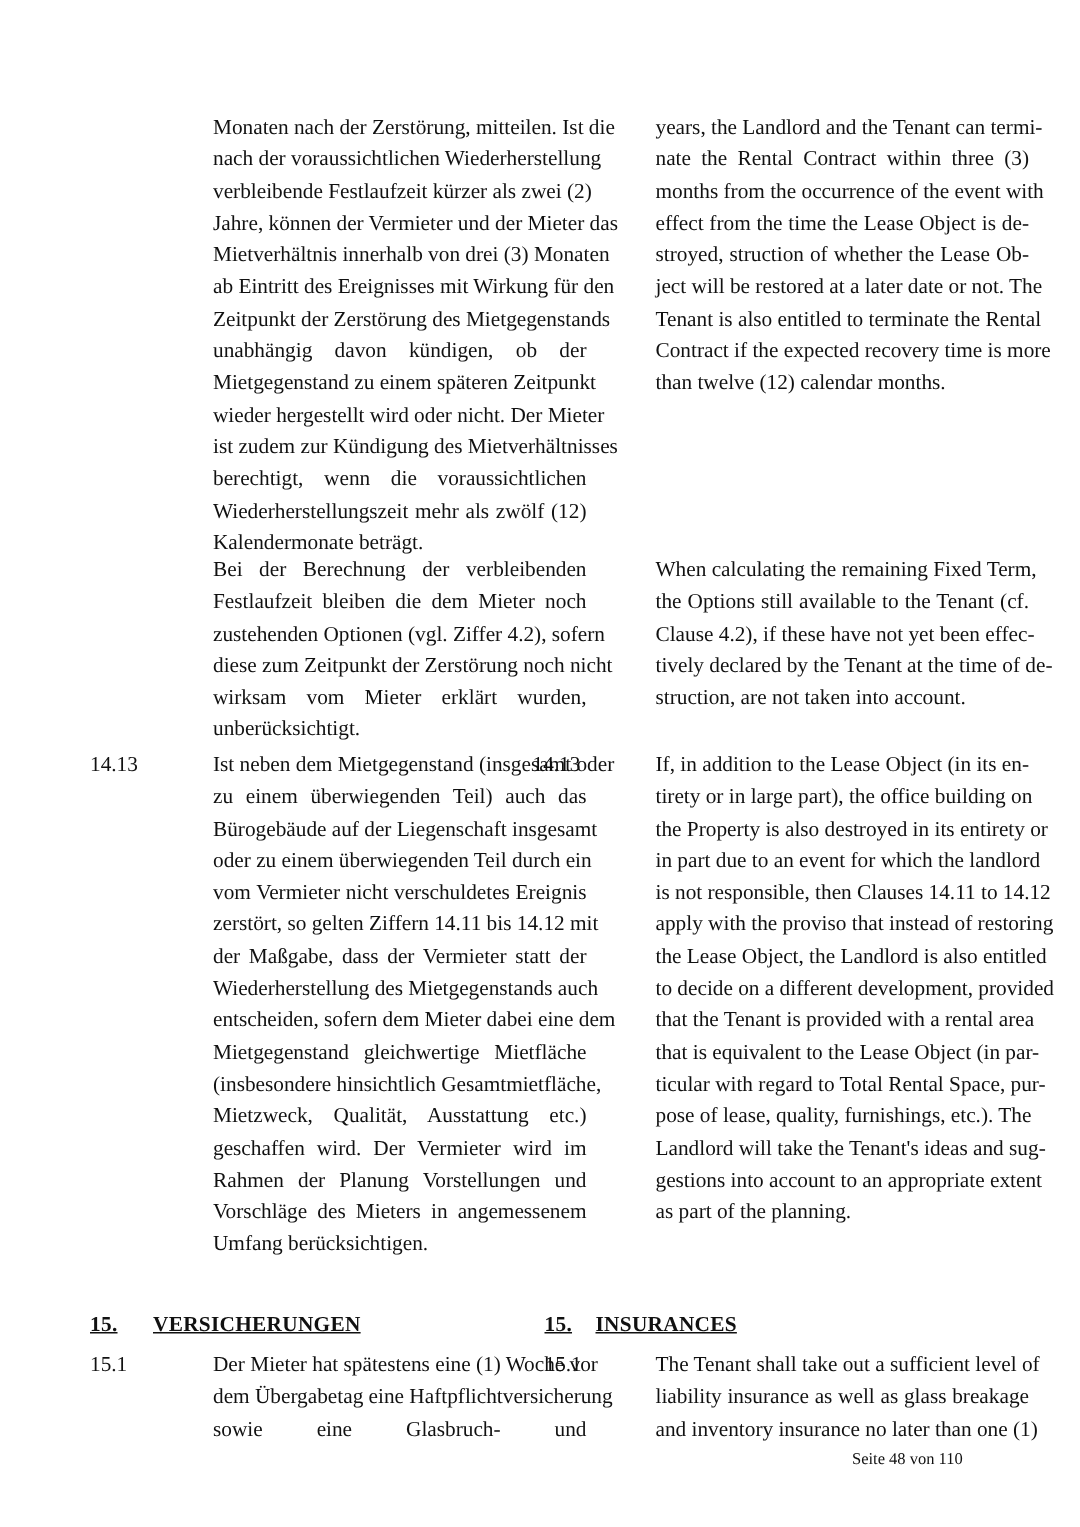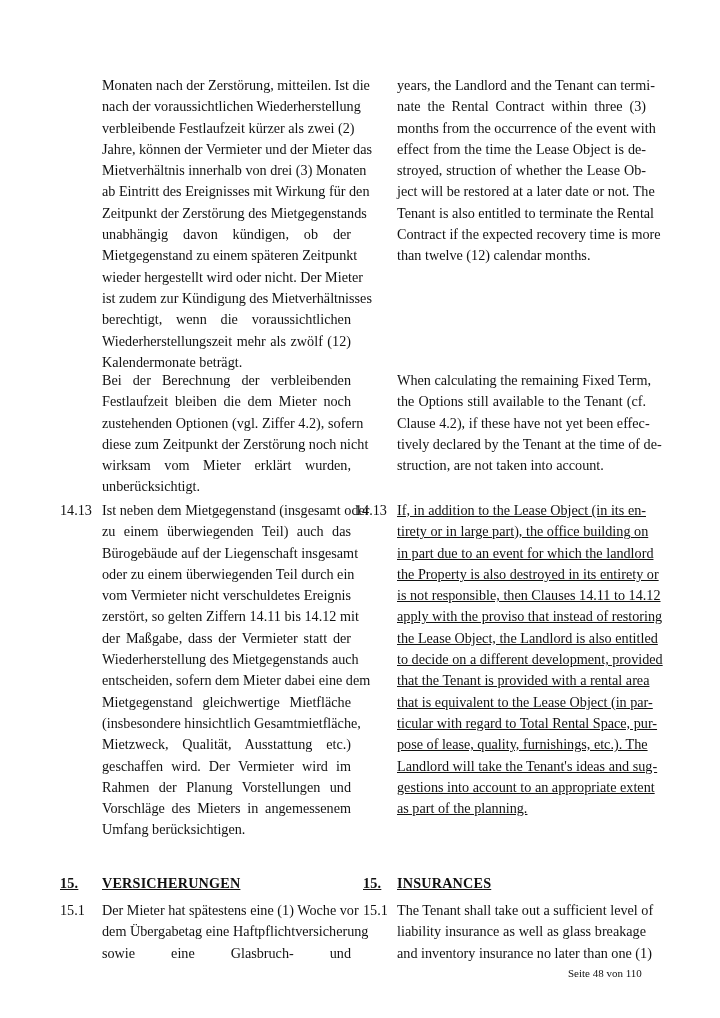--- a/index.html
+++ b/index.html
@@ -18,20 +18,21 @@
     }
     .col {
       position: absolute;
       line-height: 21.3px;
     }
     .left { left: 102px; width: 249px; }
     .right { left: 397px; width: 249px; }
     .block {
       position: absolute;
       text-align: justify;
+      margin-left: 40px;
     }
     .line {
       display: block;
       height: 21.3px;
       white-space: nowrap;
       text-align: justify;
       text-align-last: justify;
     }
     .line.last {
       text-align-last: left;
@@ -125,25 +126,25 @@
       <span class="line">Contract if the expected recovery time is more</span>
       <span class="line last">than twelve (12) calendar months.</span>
     </div>
   <div class="block" style="top:370px; width:249px;">
       <span class="line">When calculating the remaining Fixed Term,</span>
       <span class="line">the Options still available to the Tenant (cf.</span>
       <span class="line">Clause 4.2), if these have not yet been effec-</span>
       <span class="line">tively declared by the Tenant at the time of de-</span>
       <span class="line last">struction, are not taken into account.</span>
     </div>
-  <div class="block" style="top:500px; width:249px;text-decoration:underline;">
+  <div class="block" style="top:500px; width:249px;">
       <span class="line">If, in addition to the Lease Object (in its en-</span>
       <span class="line">tirety or in large part), the office building on</span>
+      <span class="line">the Property is also destroyed in its entirety or</span>
       <span class="line">in part due to an event for which the landlord</span>
-      <span class="line">the Property is also destroyed in its entirety or</span>
       <span class="line">is not responsible, then Clauses 14.11 to 14.12</span>
       <span class="line">apply with the proviso that instead of restoring</span>
       <span class="line">the Lease Object, the Landlord is also entitled</span>
       <span class="line">to decide on a different development, provided</span>
       <span class="line">that the Tenant is provided with a rental area</span>
       <span class="line">that is equivalent to the Lease Object (in par-</span>
       <span class="line">ticular with regard to Total Rental Space, pur-</span>
       <span class="line">pose of lease, quality, furnishings, etc.). The</span>
       <span class="line">Landlord will take the Tenant's ideas and sug-</span>
       <span class="line">gestions into account to an appropriate extent</span>

